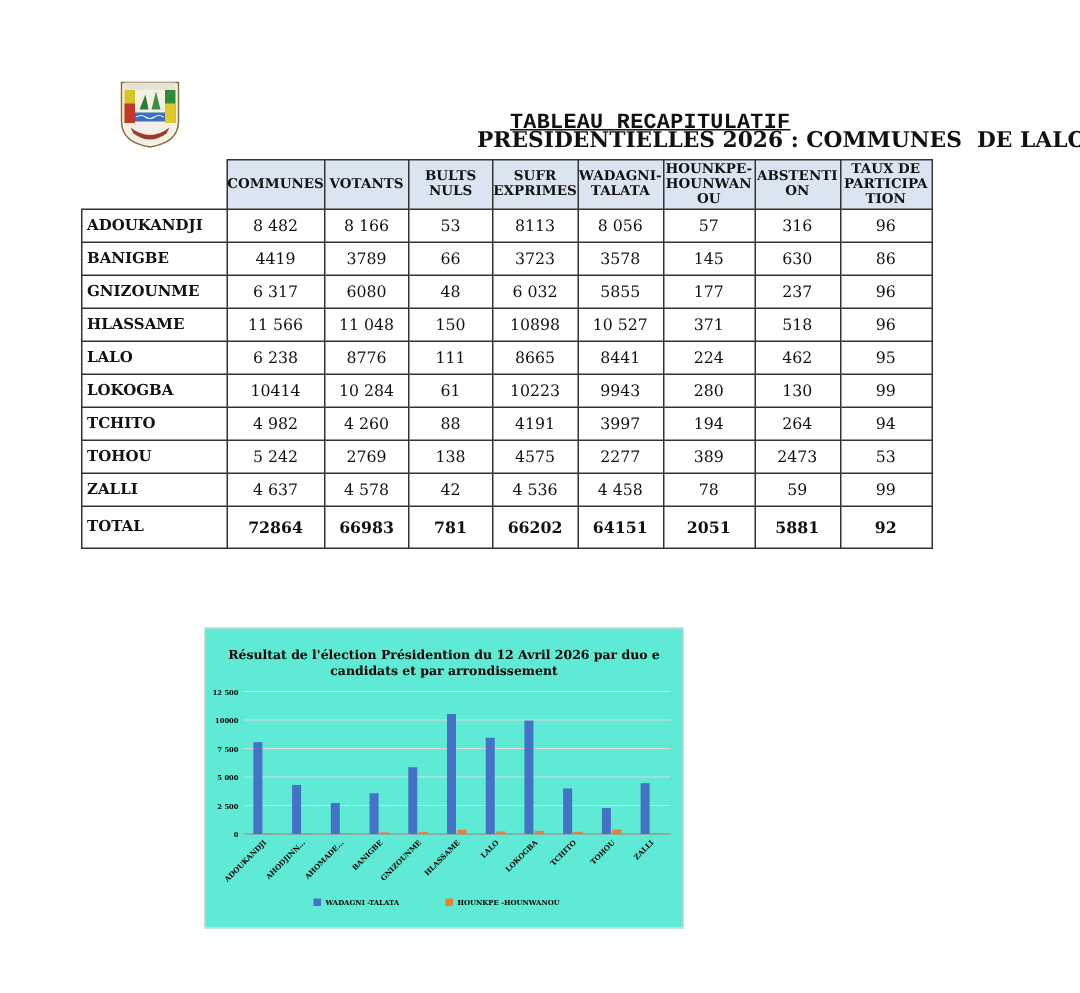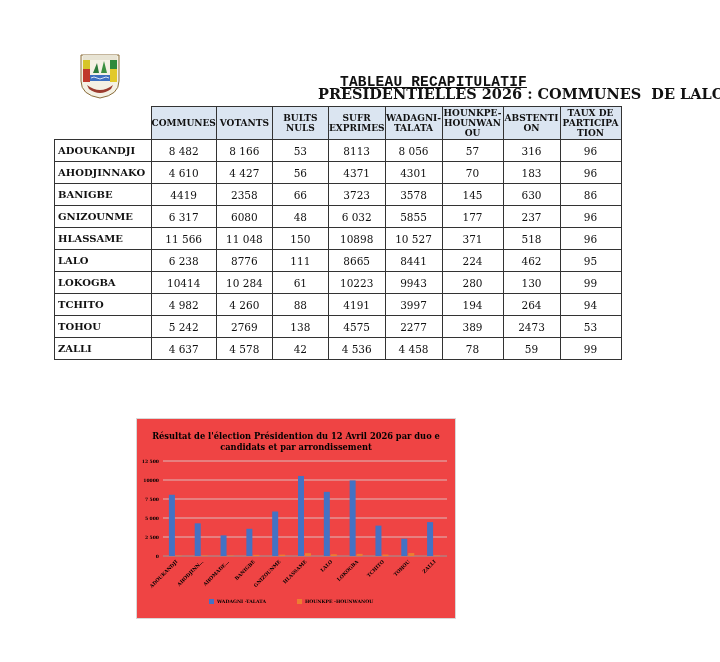--- a/index.html
+++ b/index.html
@@ -7,21 +7,21 @@
   .logo { position:absolute; left:79px; top:51px; width:42px; height:48px; }
   .title { position:absolute; left:340px; top:74px; font-family:Liberation Mono, monospace; font-weight:bold; font-size:14.5px; text-decoration:underline; letter-spacing:0.2px; }
   .subtitle { position:absolute; left:292px; top:85px; font-family:"DejaVu Serif", serif; font-weight:bold; font-size:14.5px; white-space:pre;margin-left:26px; }
   table.recap { position:absolute; left:54px; top:106px; border-collapse:collapse; font-family:"DejaVu Serif", serif; font-size:10.5px; }
   table.recap td, table.recap th { border:1px solid #333; text-align:center; padding:0; }
   table.recap th { background:#dbe5f1; font-weight:bold; font-size:9px; line-height:10px; height:32px; }
   table.recap th.corner { background:#fff; border-top:none; border-left:none; }
   table.recap td { height:21px; font-size:10.5px; }
   table.recap td.name { text-align:left; padding-left:3px; font-weight:bold; font-size:10px; }
   table.recap tr.total td { height:27px; font-weight:bold; }
-  .chart-wrap { position:absolute; left:136px; top:418px; width:318px; height:199px; border:1px solid #d8d8d8; background:#ef4444; }
+  .chart-wrap { position:absolute; left:136px; top:418px; width:318px; height:199px; border:1px solid #d8d8d8; background:#5eead4; }
   svg.chart { position:absolute; left:0; top:0; }
 </style>
 </head>
 <body>
 
 <svg class="logo" viewBox="0 0 42 48">
   <path d="M2 4 H40 V30 Q40 44 21 47 Q2 44 2 30 Z" fill="#f4f1e4" stroke="#8a6d3b" stroke-width="1"></path>
   <rect x="4" y="4" width="34" height="5" fill="#e8e4d4"></rect>
   <rect x="4" y="9" width="7" height="22" fill="#d6c528"></rect>
   <rect x="31" y="9" width="7" height="22" fill="#2f8a3a"></rect>
@@ -57,34 +57,23 @@
         <td>8 482</td>
         <td>8 166</td>
         <td>53</td>
         <td>8113</td>
         <td>8 056</td>
         <td>57</td>
         <td>316</td>
         <td>96</td>
       </tr>
       <tr>
-        <td class="name">AHODJINNAKO</td>
-        <td>4 610</td>
-        <td>4 427</td>
-        <td>56</td>
-        <td>4371</td>
-        <td>4301</td>
-        <td>70</td>
-        <td>183</td>
-        <td>96</td>
-      </tr>
-      <tr>
         <td class="name">BANIGBE</td>
         <td>4419</td>
-        <td>2358</td>
+        <td>3789</td>
         <td>66</td>
         <td>3723</td>
         <td>3578</td>
         <td>145</td>
         <td>630</td>
         <td>86</td>
       </tr>
       <tr>
         <td class="name">GNIZOUNME</td>
         <td>6 317</td>
@@ -154,20 +143,31 @@
       <tr>
         <td class="name">ZALLI</td>
         <td>4 637</td>
         <td>4 578</td>
         <td>42</td>
         <td>4 536</td>
         <td>4 458</td>
         <td>78</td>
         <td>59</td>
         <td>99</td>
+      </tr>
+      <tr class="total">
+        <td class="name">TOTAL</td>
+        <td>72864</td>
+        <td>66983</td>
+        <td>781</td>
+        <td>66202</td>
+        <td>64151</td>
+        <td>2051</td>
+        <td>5881</td>
+        <td>92</td>
       </tr>
     </tbody>
 </table>
 
 <div class="chart-wrap">
   <svg class="chart" id="chart" width="318" height="199">
       <text x="159" y="20" text-anchor="middle" font-family="DejaVu Serif, serif" font-weight="bold" font-size="8.3">Résultat de l'élection Présidention du 12 Avril 2026 par duo e</text>
       <text x="159" y="31" text-anchor="middle" font-family="DejaVu Serif, serif" font-weight="bold" font-size="8.3">candidats et par arrondissement</text>
       <line x1="26" x2="310" y1="137" y2="137" stroke="#999" stroke-width="1"></line>
       <text x="22" y="139" text-anchor="end" font-family="DejaVu Serif, serif" font-weight="bold" font-size="4.5">0</text>

